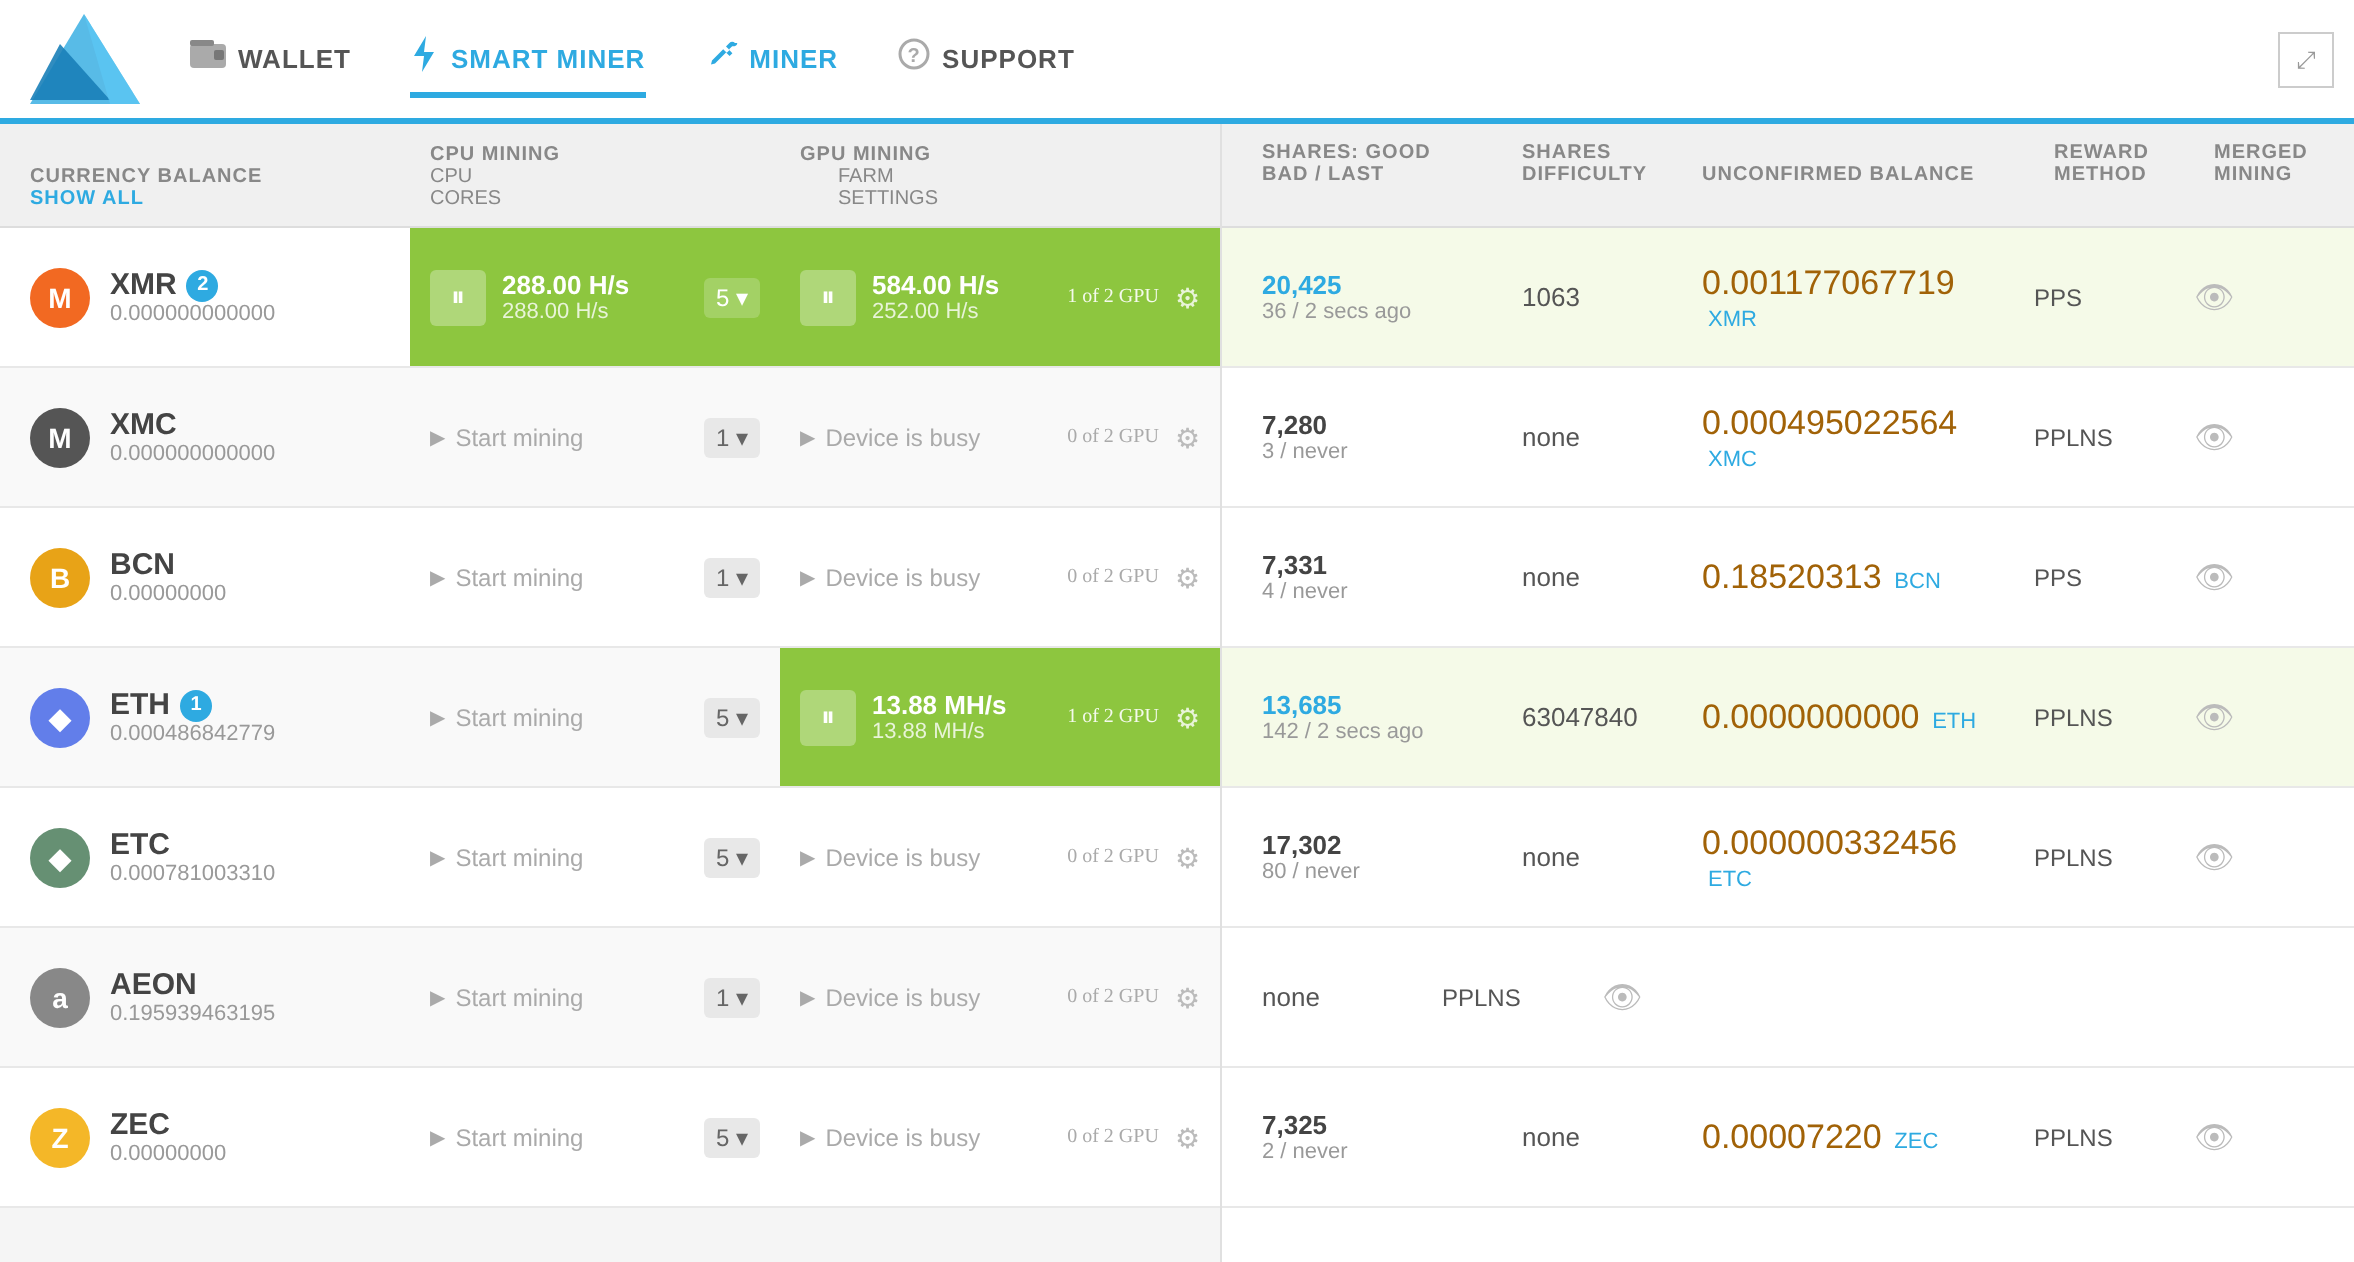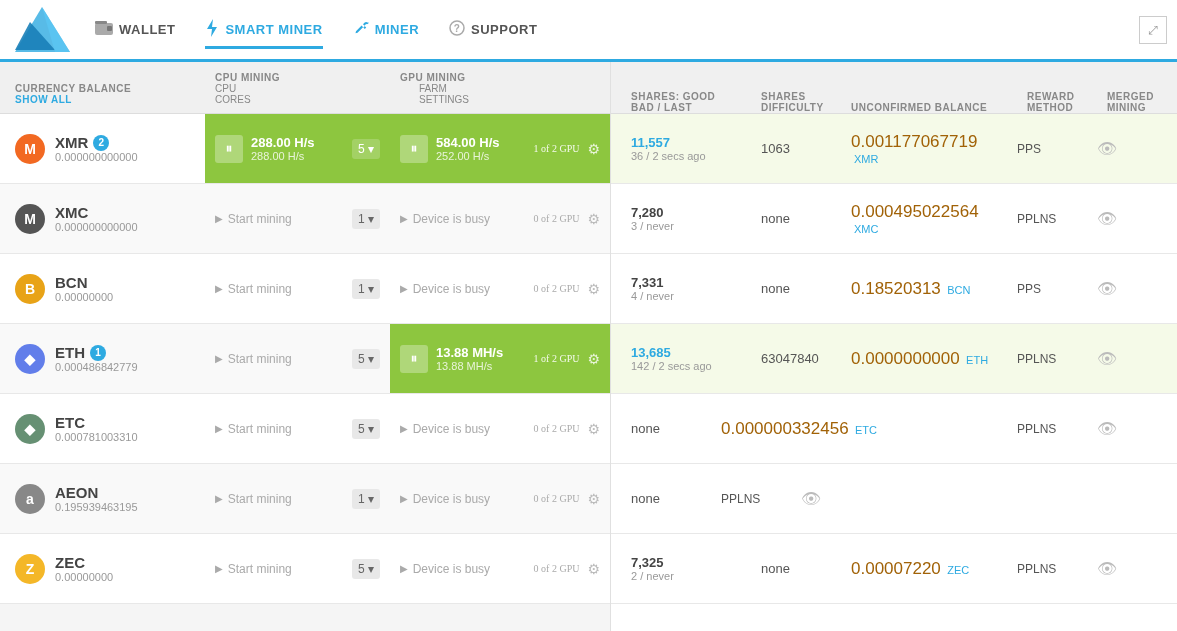--- a/index.html
+++ b/index.html
@@ -236,21 +236,21 @@
       background: #fff;
       border-left: 1px solid #e0e0e0;
     }
 
     .right-headers {
       display: flex;
       background: #f0f0f0;
       border-bottom: 1px solid #ddd;
       height: 52px;
       align-items: flex-end;
-      padding-bottom: 0;
+      padding-bottom: 20px;
       padding-left: 10px;
     }
     .rh-col {
       font-size: 10px;
       font-weight: 700;
       color: #888;
       text-transform: uppercase;
       letter-spacing: 0.5px;
       padding: 0 10px;
     }
@@ -595,21 +595,21 @@
       </div>
       <div class="rh-col merged">
         <div>MERGED</div>
         <div>MINING</div>
       </div>
     </div>
 
     <div id="right-rows">
         <div class="right-row highlight">
     <div class="r-col shares">
-      <div class="shares-good" style="color:#2eaae1">11,557</div>
+      <div class="shares-good" style="color:#2eaae1">20,425</div>
       <div class="shares-sub">36 / 2 secs ago</div>
     </div>
     <div class="r-col diff">
       <div class="diff-val">1063</div>
     </div>
     <div class="r-col unconf">
       <span class="unconf-val">0.001177067719</span>
       <span class="unconf-ticker">XMR</span>
     </div>
     <div class="r-col reward">
@@ -670,20 +670,24 @@
       <span class="unconf-ticker">ETH</span>
     </div>
     <div class="r-col reward">
       <div class="reward-val">PPLNS</div>
     </div>
     <div class="r-col merged">
       <span class="eye-icon">👁</span>
     </div>
   </div>
         <div class="right-row">
+    <div class="r-col shares">
+      <div class="shares-good" style="color:#444">17,302</div>
+      <div class="shares-sub">80 / never</div>
+    </div>
     <div class="r-col diff">
       <div class="diff-val">none</div>
     </div>
     <div class="r-col unconf">
       <span class="unconf-val">0.000000332456</span>
       <span class="unconf-ticker">ETC</span>
     </div>
     <div class="r-col reward">
       <div class="reward-val">PPLNS</div>
     </div>

